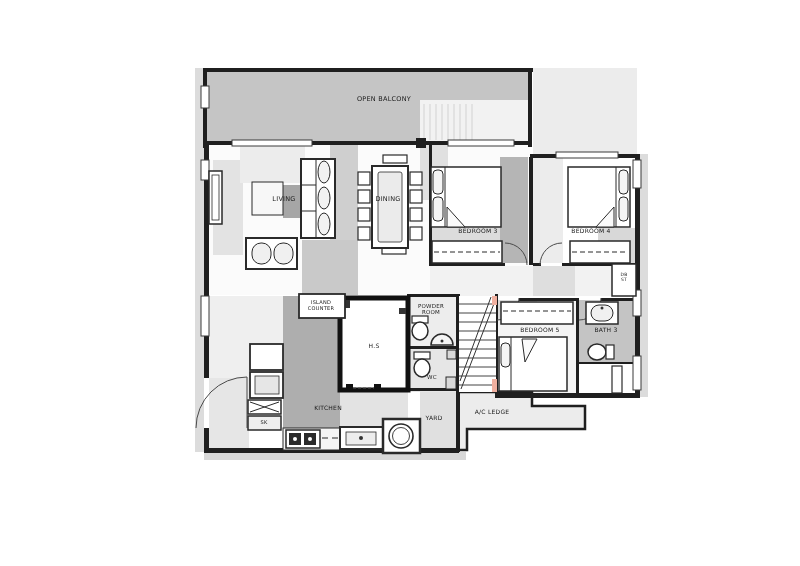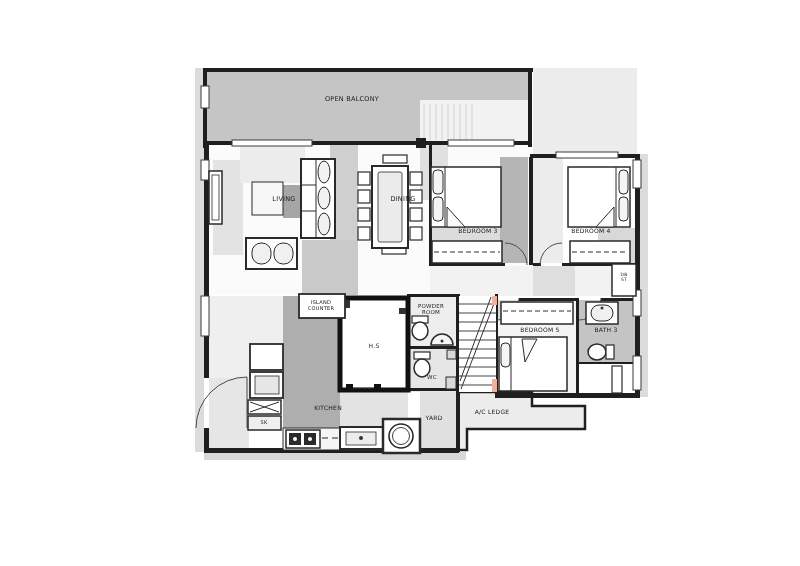--- a/index.html
+++ b/index.html
@@ -289,23 +289,23 @@
       <circle cx="361" cy="438" r="2" fill="#333" stroke="none"></circle>
     </g>
     <g>
       <rect x="383" y="419" width="37" height="34" stroke-width="2.5"></rect>
       <circle cx="401" cy="436" r="12" stroke-width="1.6"></circle>
       <circle cx="401" cy="436" r="8.5" stroke-width="0.9"></circle>
     </g>
   </g>
 </svg>
 
-  <div class="plan-label fs-65" style="left:352px;top:100px">OPEN BALCONY</div>
+  <div class="plan-label fs-65" style="left:384px;top:100px">OPEN BALCONY</div>
   <div class="plan-label fs-65" style="left:284px;top:200px">LIVING</div>
-  <div class="plan-label fs-65" style="left:403px;top:200px">DINING</div>
+  <div class="plan-label fs-65" style="left:388px;top:200px">DINING</div>
   <div class="plan-label fs-60" style="left:478px;top:231px">BEDROOM 3</div>
   <div class="plan-label fs-60" style="left:591px;top:231px">BEDROOM 4</div>
   <div class="plan-label fs-60" style="left:540px;top:330px">BEDROOM 5</div>
   <div class="plan-label fs-60" style="left:606px;top:330px">BATH 3</div>
   <div class="plan-label fs-55 two-line" style="left:431px;top:309px">
     <span>POWDER</span>
     <span>ROOM</span>
   </div>
   <div class="plan-label fs-55" style="left:432px;top:377px">WC</div>
   <div class="plan-label fs-60" style="left:374px;top:346px">H.S</div>

